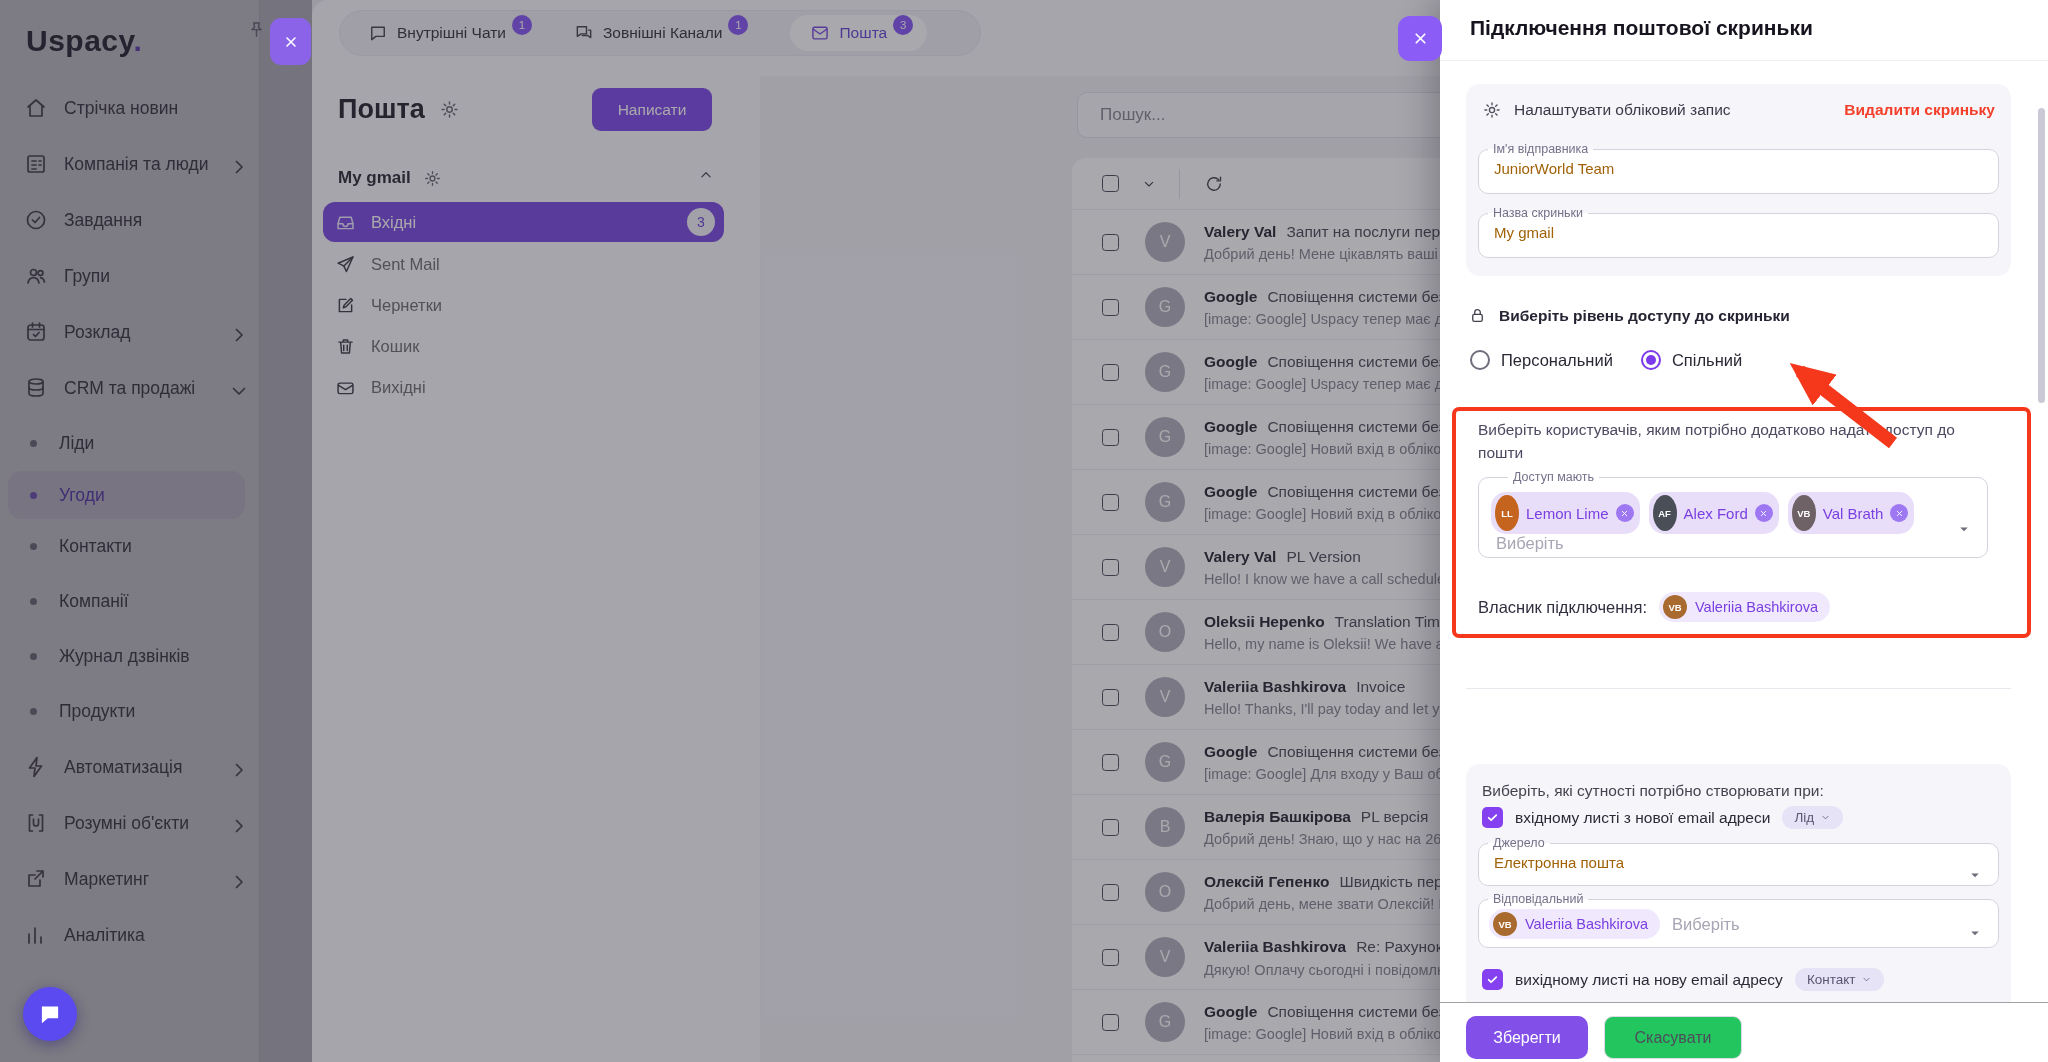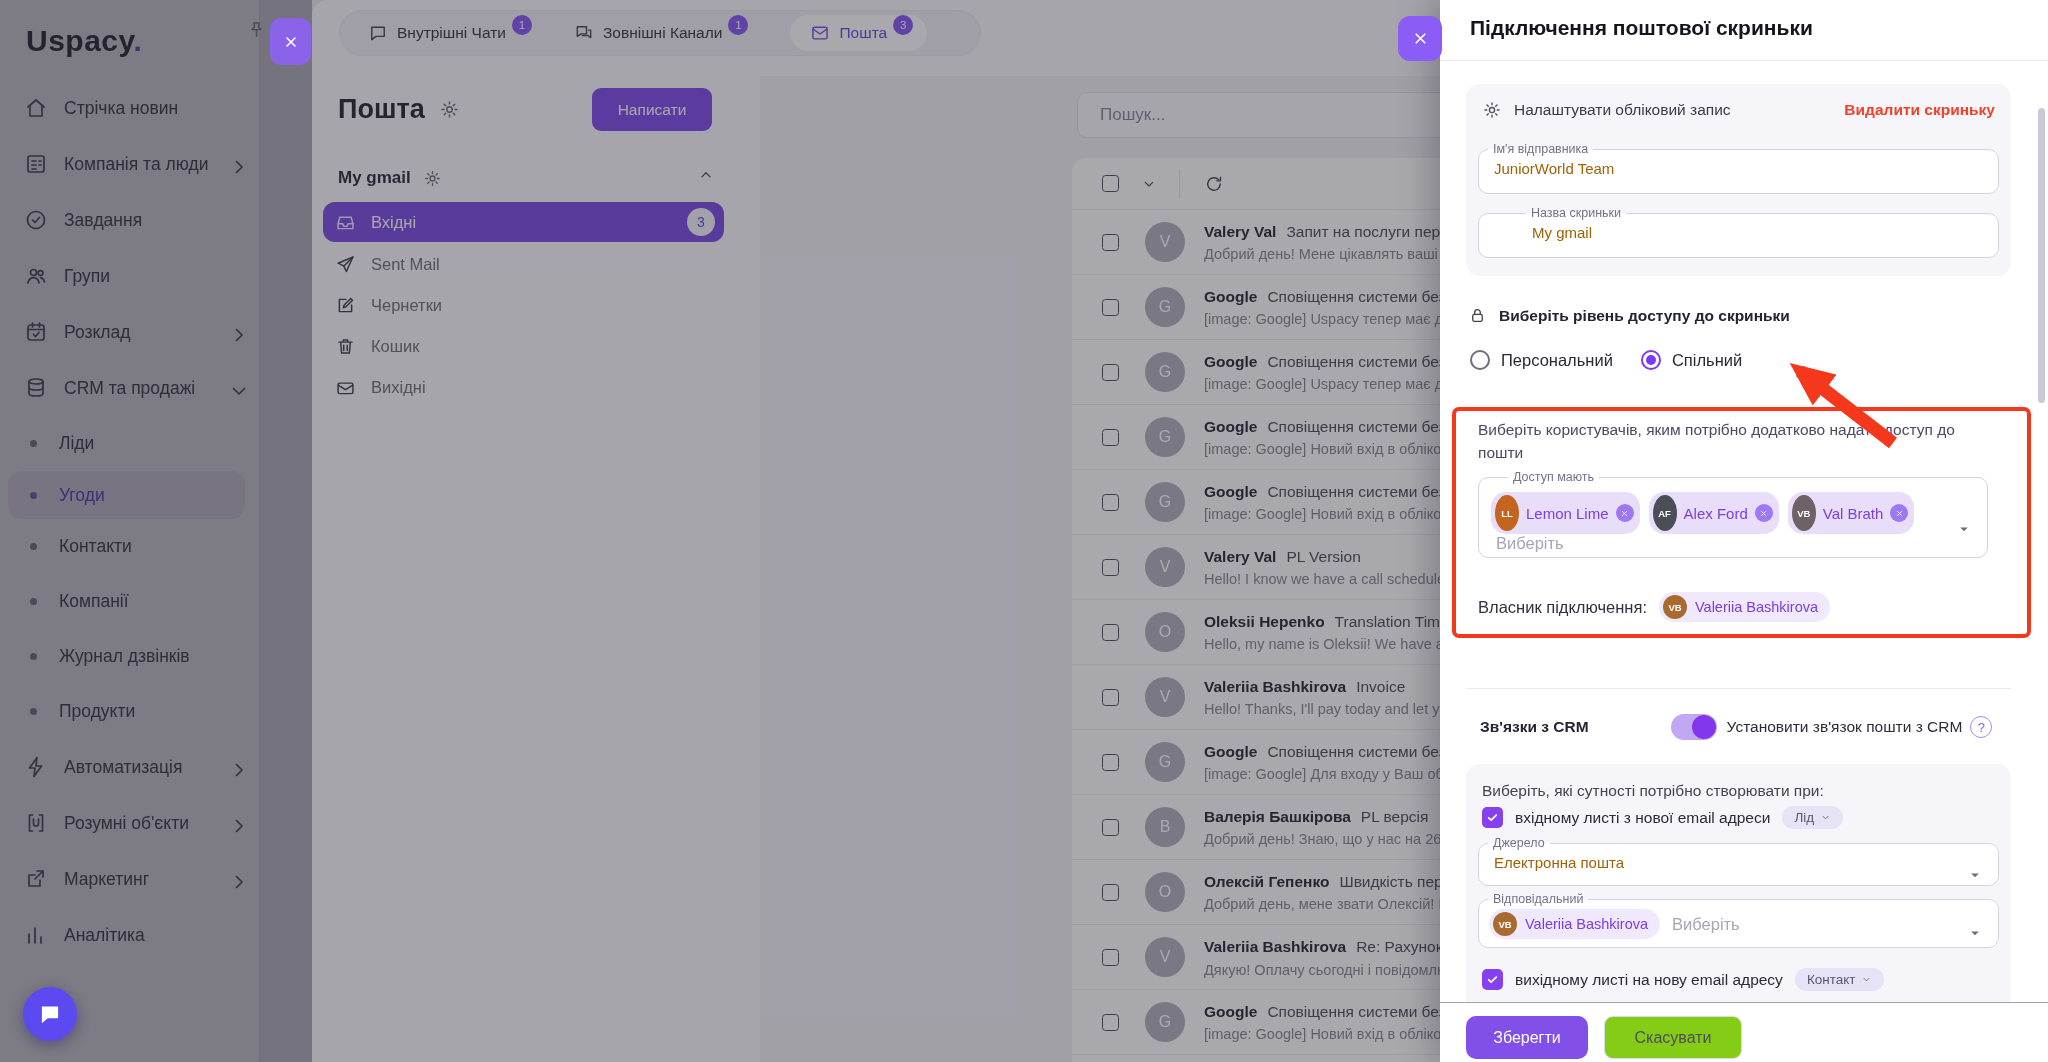--- a/index.html
+++ b/index.html
@@ -113,21 +113,21 @@
   .card { position:absolute; background:#f6f5fa; border-radius:14px; }
   #card-account { left:26px; top:84px; width:545px; height:192px; }
   #acc-row { position:absolute; left:16px; top:16px; right:16px; display:flex; align-items:center; }
   #acc-row .gear { width:20px; height:20px; color:#55525f; }
   #acc-settings { margin-left:12px; font-size:15.5px; color:#3b3947; }
   #acc-delete { margin-left:auto; font-size:15.5px; font-weight:600; color:#f3402a; cursor:pointer; }
   fieldset.ol { position:absolute; border:1.5px solid #d5d2de; border-radius:10px; background:#fff; min-width:0; }
   fieldset.ol legend { font-size:12.5px; color:#75718a; padding:0 5px; margin-left:9px; }
   fieldset.ol .val { font-size:15px; color:#a16207; padding:4px 0 0 15px; }
   #fs-sender { left:12px; top:58px; width:521px; height:52px; }
-  #fs-name   { left:12px; top:122px; width:521px; height:52px;padding-left:38px; }
+  #fs-name   { left:12px; top:122px; width:521px; height:52px; }
 
   #access-head { position:absolute; left:28px; top:306px; display:flex; align-items:center; gap:12px;
     font-size:15.5px; font-weight:700; color:#262433; }
   #access-head svg.ic { width:19px; height:19px; color:#45424e; }
   #radio-row { position:absolute; left:30px; top:350px; display:flex; align-items:center; gap:28px; }
   .radio { display:flex; align-items:center; gap:11px; font-size:16.5px; color:#2a2835; cursor:pointer; }
   .radio .rdot { width:20px; height:20px; border-radius:50%; border:2px solid #6f6c7b; }
   .radio.sel .rdot { border-color:#7c3aed; position:relative; }
   .radio.sel .rdot::after { content:""; position:absolute; left:3px; top:3px; width:10px; height:10px;
     border-radius:50%; background:#7c3aed; }
@@ -176,21 +176,21 @@
   #fs-source { left:12px; top:72px; width:521px; height:50px; }
   #fs-resp   { left:12px; top:128px; width:521px; height:56px; }
   #resp-line { display:flex; align-items:center; gap:12px; padding:3px 0 0 10px; }
   #resp-ph { font-size:16.5px; color:#a8a5b4; }
   #ghost-source { position:absolute; left:38px; top:236px; font-size:12.5px; color:#9compare5718a; color:#75718a; }
 
   #drawer-footer { position:absolute; left:1440px; top:1002px; width:700px; height:60px; background:#fff;
     border-top:1px solid #a3a3a3; z-index:12; }
   #btn-save { position:absolute; left:26px; top:13px; width:122px; height:43px; background:#8250e8;
     color:#fff; border:none; border-radius:10px; font-size:16px; cursor:pointer; }
-  #btn-cancel { position:absolute; left:164px; top:13px; width:138px; height:43px; background:#84cc16;
+  #btn-cancel { position:absolute; left:164px; top:13px; width:138px; height:43px; background:#22c55e;
     color:#4f4c5c; border:1px solid #dcdae4; border-radius:9px; font-size:16px; cursor:pointer; }
   #drawer-scrollbar { position:absolute; left:2038px; top:108px; width:7px; height:295px;
     background:#cbc9d5; border-radius:4px; z-index:13; }
 
   
   #anno-rect { position:absolute; left:1452px; top:407px; width:579px; height:231px;
     border:4px solid #f5371c; border-radius:7px; z-index:40; pointer-events:none; }
   #anno-arrow { position:absolute; left:0; top:0; width:2048px; height:1062px; z-index:41; pointer-events:none; }
 
   
@@ -742,35 +742,20 @@
   <div id="owner-row">
     <span>Власник підключення:</span>
     <span class="pchip">
       <span class="cav" id="owner-av" style="background: rgb(169, 106, 47);">VB</span>
       <span>Valeriia Bashkirova</span>
     </span>
   </div>
 
   <div id="drawer-div2"></div>
 
-  <div id="crm-row">
-    <span class="stk">
-        <svg class="ic " viewBox="0 0 24 24" fill="none" stroke="currentColor" stroke-width="1.7" stroke-linecap="round" stroke-linejoin="round">
-          <ellipse cx="12" cy="5.5" rx="7" ry="2.5"></ellipse>
-          <path d="M5 5.5v6c0 1.4 3.1 2.5 7 2.5s7-1.1 7-2.5v-6"></path>
-          <path d="M5 11.5v6C5 18.9 8.1 20 12 20s7-1.1 7-2.5v-6"></path>
-        </svg>
-      </span>
-    <span id="crm-title">Зв'язки з CRM</span>
-    <span id="toggle">
-        <span class="knob"></span>
-      </span>
-    <span id="crm-toggle-label">Установити зв'язок пошти з CRM</span>
-    <span id="crm-help">?</span>
-  </div>
 
   <div class="card" id="card-crm">
     <div id="crm-hint">Виберіть, які сутності потрібно створювати при:</div>
 
     <div class="rule" id="rule-in">
       <span class="ckb">
           <span>
             <svg class="ic " viewBox="0 0 24 24" fill="none" stroke="currentColor" stroke-width="1.7" stroke-linecap="round" stroke-linejoin="round">
               <path d="M5 12.5l4.5 4.5L19 7.5" stroke-width="3.2"></path>
             </svg>

